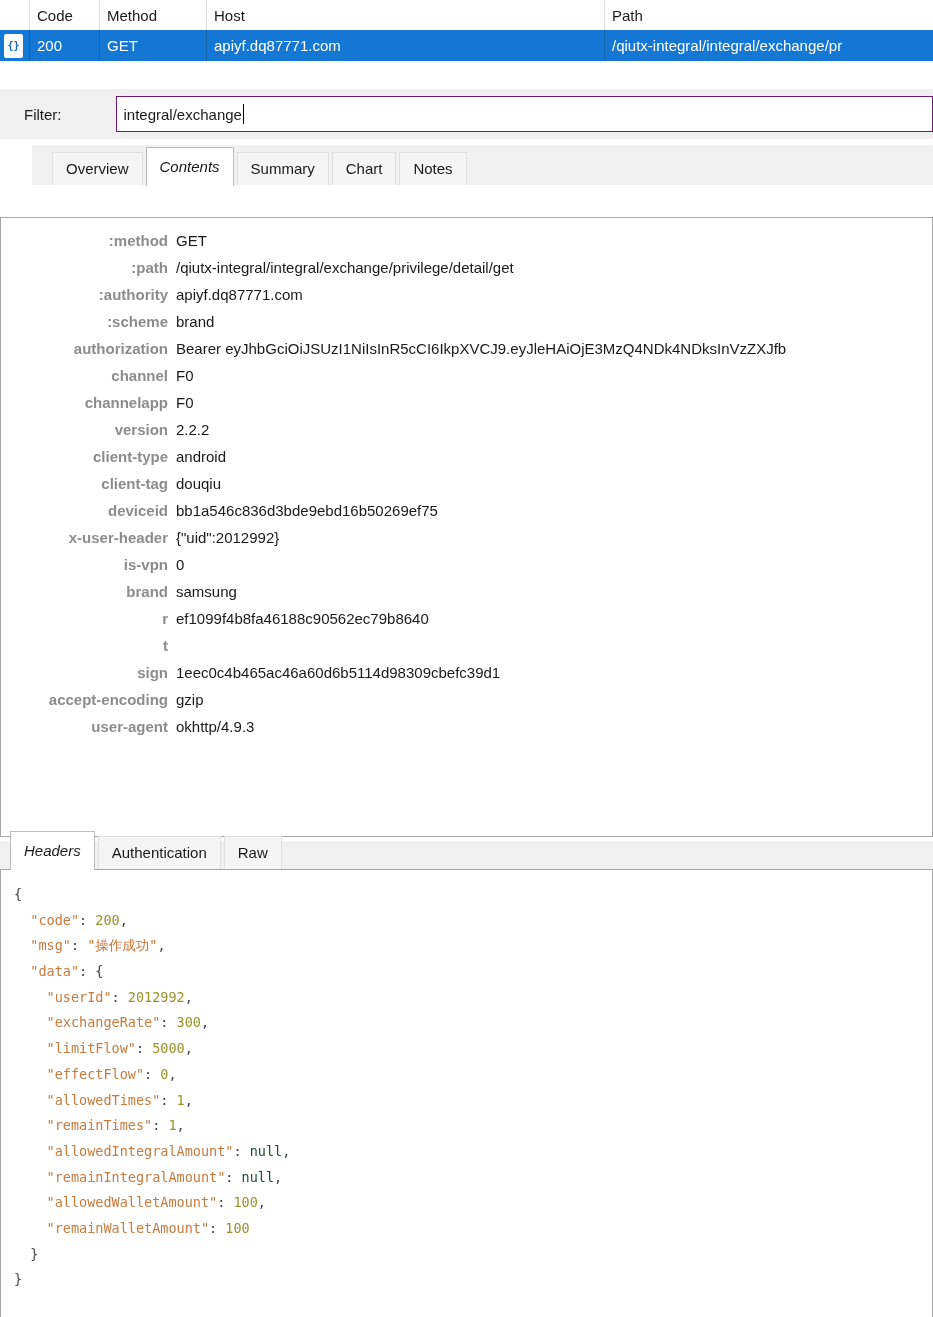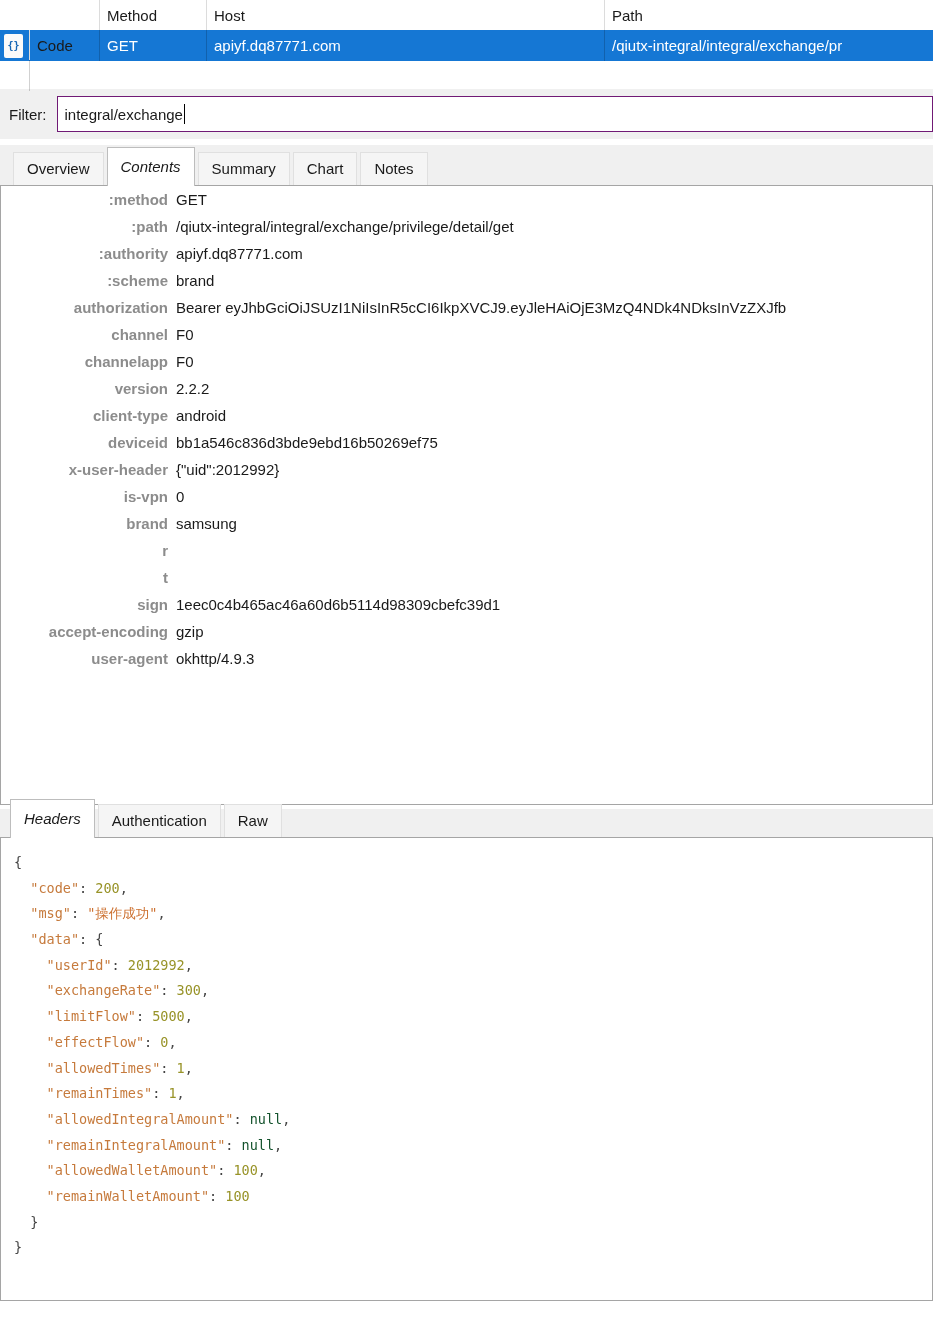--- a/index.html
+++ b/index.html
@@ -5,58 +5,58 @@
   * { margin:0; padding:0; box-sizing:border-box; }
   html,body { width:933px; height:1317px; background:#fff; overflow:hidden;
     font-family:"Liberation Sans", sans-serif; color:#1a1a1a; }
 
   
   .table-header { display:flex; height:30px; background:#fff; font-size:15px; }
   .th { display:flex; align-items:center; padding-left:7px; height:100%;
         border-left:1px solid #dcdcdc; }
   .th:first-child { border-left:none; }
   .col-icon { width:29px; flex:none; }
-  .col-code { width:70px; flex:none;margin-top:30px; }
+  .col-code { width:70px; flex:none; }
   .col-method { width:107px; flex:none; }
   .col-host { width:398px; flex:none; }
   .col-path { flex:1; min-width:0; }
   .sel-row { display:flex; height:31px; background:#1577d4; color:#fff; font-size:15px; }
   .cell { display:flex; align-items:center; padding-left:7px; height:100%;
           border-left:1px solid rgba(0,0,0,.18); white-space:nowrap; overflow:hidden; }
   .cell:first-child { border-left:none; padding-left:0; }
   .chip { width:19px; height:24px; margin-left:4px; background:#fafafa; border-radius:2px;
           color:#1565b4; font-size:10px; font-weight:bold; display:flex; align-items:center;
           justify-content:center; font-family:"DejaVu Sans Mono", monospace; }
 
   .spacer-a { height:28px; background:#fff; }
 
   
   .filter-bar { height:50px; background:#f0f0f0; display:flex; align-items:center;
-                padding-left:9px; }
+                padding-left:24px;gap:44px; }
   .filter-label { font-size:15px; margin-right:10px; }
   .filter-input { flex:1; height:36px; background:#fff; border:1px solid #701a75;
                   display:flex; align-items:center; padding-left:7px; font-size:15px;
                   overflow:hidden; }
   .caret { width:1px; height:20px; background:#000; margin-left:1px; flex:none; }
 
   .spacer-b { height:6px; background:#fff; }
 
   
   .tabstrip { background:#f0f0f0; display:flex; align-items:flex-end; position:relative; z-index:3; }
-  .strip1 { height:40px; padding-left:13px; }
+  .strip1 { height:40px; padding-left:20px;margin-left:32px; }
   .strip2 { height:28px; padding-left:10px; margin-top:4px; }
   .tab { font-size:15px; padding:0 13px; height:33px; line-height:32px; background:#f5f5f5;
          border:1px solid #e0e0e0; border-bottom:none; margin-right:3px; white-space:nowrap;
          cursor:default; }
   .tab.active { background:#fff; height:39px; line-height:38px; border:1px solid #bdbdbd;
                 border-bottom:none; margin-bottom:-1px;font-style:italic; }
 
   
   .request-pane { height:620px; background:#fff; border:1px solid #a5a5a5;
-                  overflow:hidden; position:relative; z-index:1; }
+                  padding-top:9px; overflow:hidden; position:relative; z-index:1;margin-top:32px; }
   .hrow { display:flex; height:27px; line-height:27px; font-size:15px; }
   .hkey { width:167px; flex:none; text-align:right; color:#8c8c8c; font-weight:bold; }
   .hval { flex:1; min-width:0; margin-left:8px; white-space:nowrap; overflow:hidden; }
 
   
   .response-pane { height:464px; background:#fff; border:1px solid #a5a5a5;
                    padding:12px 0 0 13px; overflow:hidden;
                    font-family:"DejaVu Sans Mono", monospace; font-size:13.5px; }
   .jline { height:25.7px; line-height:25.7px; white-space:pre; }
   .t-key    { color:#c67a3c; }
@@ -139,37 +139,42 @@
       </div>
       <div class="hrow">
         <span class="hkey">version</span>
         <span class="hval">2.2.2</span>
       </div>
       <div class="hrow">
         <span class="hkey">client-type</span>
         <span class="hval">android</span>
       </div>
       <div class="hrow">
+        <span class="hkey">client-tag</span>
+        <span class="hval">douqiu</span>
+      </div>
+      <div class="hrow">
         <span class="hkey">deviceid</span>
         <span class="hval">bb1a546c836d3bde9ebd16b50269ef75</span>
       </div>
       <div class="hrow">
         <span class="hkey">x-user-header</span>
         <span class="hval">{"uid":2012992}</span>
       </div>
       <div class="hrow">
         <span class="hkey">is-vpn</span>
         <span class="hval">0</span>
       </div>
       <div class="hrow">
         <span class="hkey">brand</span>
         <span class="hval">samsung</span>
       </div>
       <div class="hrow">
         <span class="hkey">r</span>
+        <span class="hval">ef1099f4b8fa46188c90562ec79b8640</span>
       </div>
       <div class="hrow">
         <span class="hkey">t</span>
       </div>
       <div class="hrow">
         <span class="hkey">sign</span>
         <span class="hval">1eec0c4b465ac46a60d6b5114d98309cbefc39d1</span>
       </div>
       <div class="hrow">
         <span class="hkey">accept-encoding</span>

